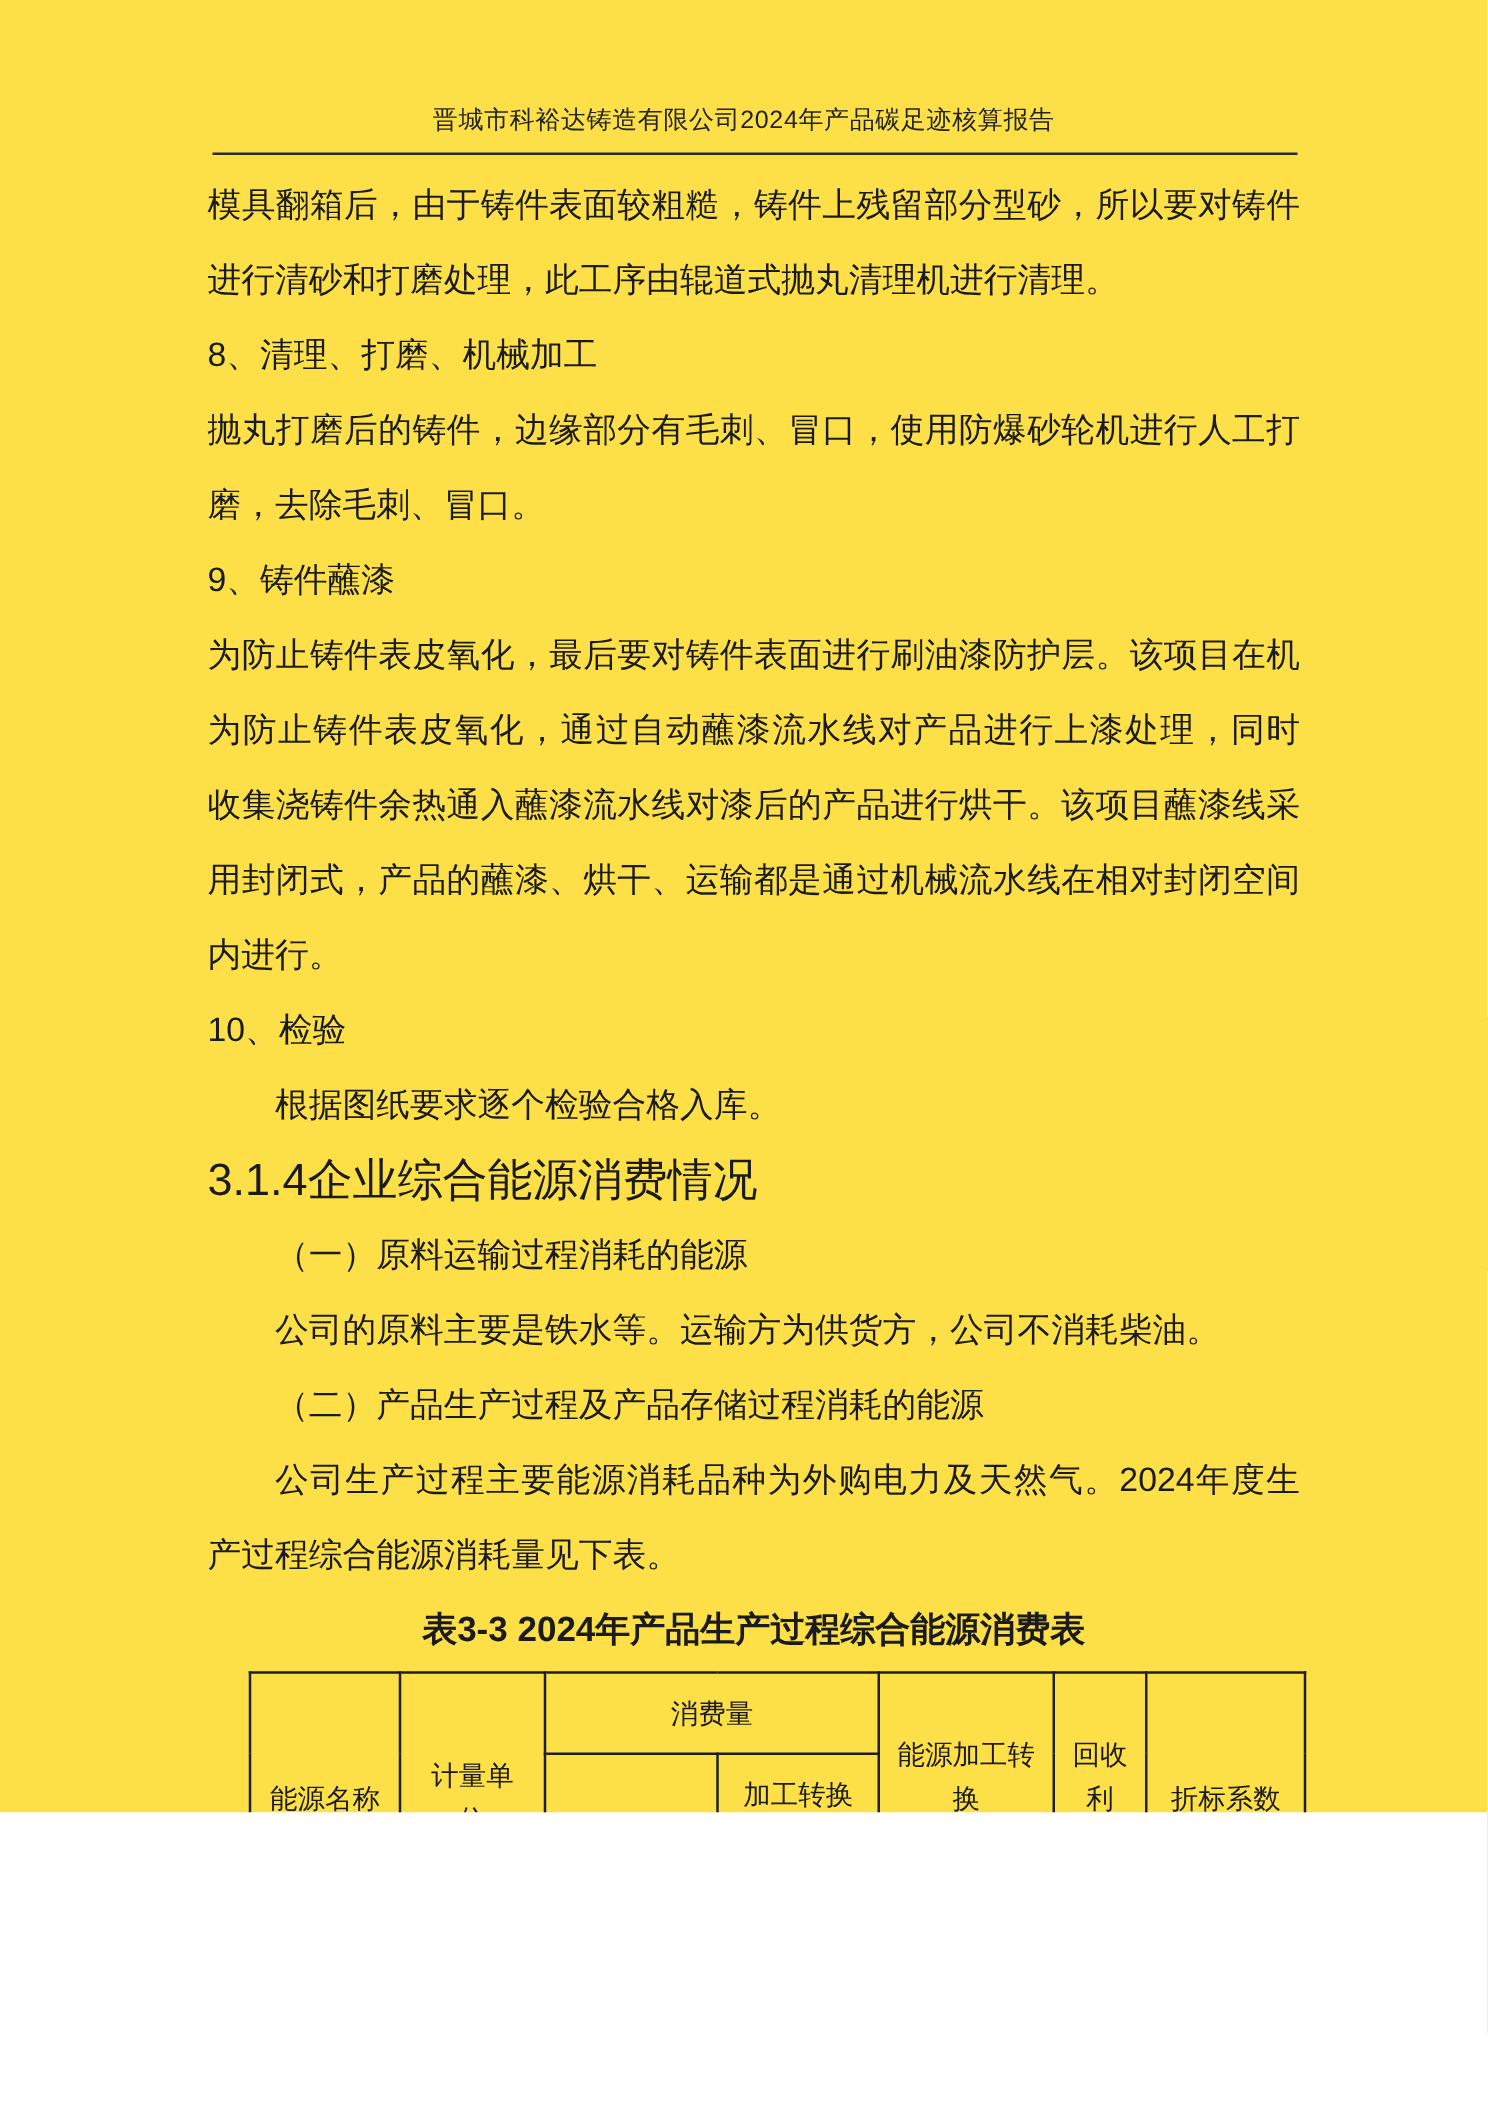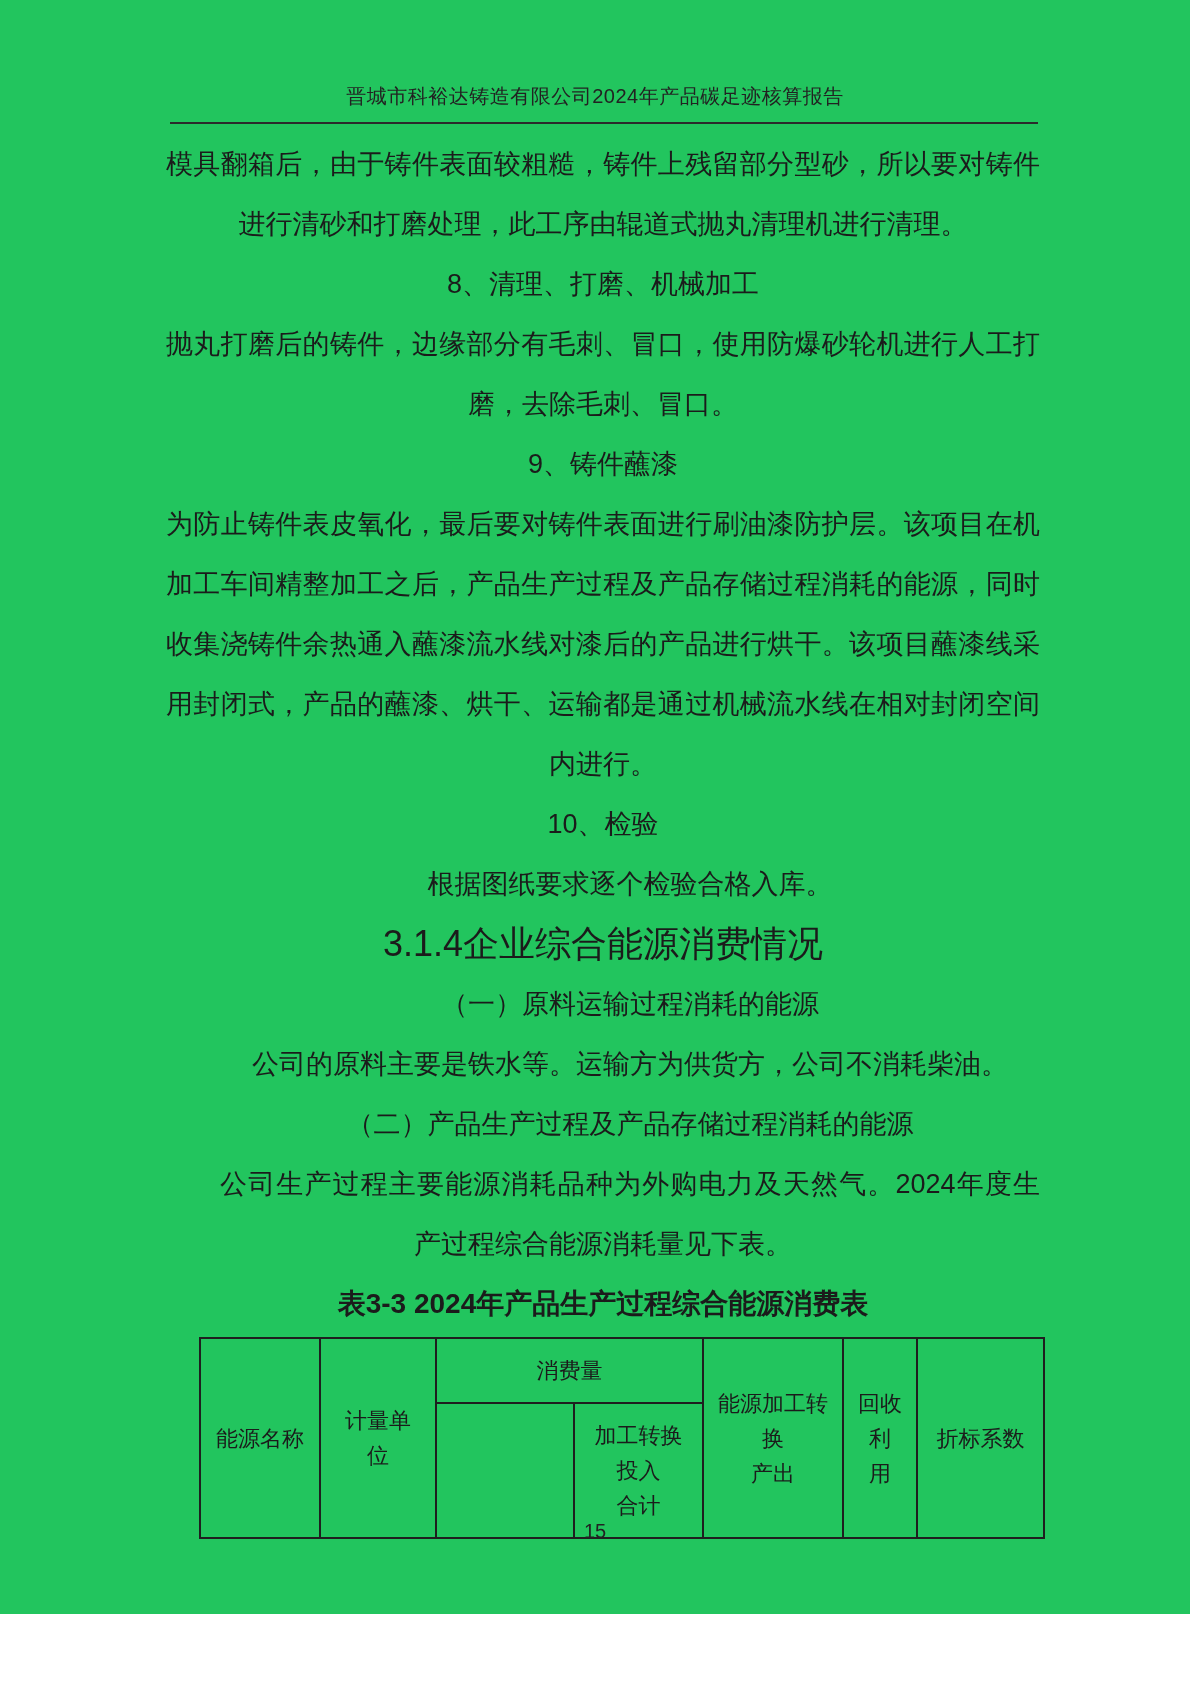--- a/index.html
+++ b/index.html
@@ -1,20 +1,20 @@
 <!DOCTYPE html>
 <html><head>
 <meta charset="utf-8">
 <style>
   html, body { margin: 0; padding: 0; background: #ffffff; }
   .page {
     position: relative;
     width: 1190px;
-    height: 1614px;
-    background: #22c55e;
+    height: 1450px;
+    background: #fde047;
     color: #1b1b1b;
     font-family: "Liberation Sans", sans-serif;
     overflow: hidden;
   }
   .header-title {
     position: absolute;
     top: 82px;
     left: 0;
     width: 100%;
     text-align: center;
@@ -34,21 +34,21 @@
   .content {
     position: absolute;
     top: 134px;
     left: 166px;
     width: 874px;
     font-size: 27px;
   }
   .line {
     height: 60px;
     line-height: 60px;
-    text-align: center;
+    text-align: left;
     overflow: visible;
   }
   .just {
     text-align: justify;
     text-align-last: justify;
     text-justify: inter-character;
   }
   .ind2 { text-indent: 54px; }
   .heading {
     font-weight: normal;
@@ -99,21 +99,21 @@
   <div class="header-rule"></div>
 
   <div class="content">
     <div class="line just">模具翻箱后，由于铸件表面较粗糙，铸件上残留部分型砂，所以要对铸件</div>
     <div class="line">进行清砂和打磨处理，此工序由辊道式抛丸清理机进行清理。</div>
     <div class="line">8、清理、打磨、机械加工</div>
     <div class="line just">抛丸打磨后的铸件，边缘部分有毛刺、冒口，使用防爆砂轮机进行人工打</div>
     <div class="line">磨，去除毛刺、冒口。</div>
     <div class="line">9、铸件蘸漆</div>
     <div class="line just">为防止铸件表皮氧化，最后要对铸件表面进行刷油漆防护层。该项目在机</div>
-    <div class="line just">加工车间精整加工之后，产品生产过程及产品存储过程消耗的能源，同时</div>
+    <div class="line just">为防止铸件表皮氧化，通过自动蘸漆流水线对产品进行上漆处理，同时</div>
     <div class="line just">收集浇铸件余热通入蘸漆流水线对漆后的产品进行烘干。该项目蘸漆线采</div>
     <div class="line just">用封闭式，产品的蘸漆、烘干、运输都是通过机械流水线在相对封闭空间</div>
     <div class="line">内进行。</div>
     <div class="line">10、检验</div>
     <div class="line ind2">根据图纸要求逐个检验合格入库。</div>
     <div class="line heading">3.1.4企业综合能源消费情况</div>
     <div class="line ind2">（一）原料运输过程消耗的能源</div>
     <div class="line ind2">公司的原料主要是铁水等。运输方为供货方，公司不消耗柴油。</div>
     <div class="line ind2">（二）产品生产过程及产品存储过程消耗的能源</div>
     <div class="line ind2 just">公司生产过程主要能源消耗品种为外购电力及天然气。2024年度生</div>

